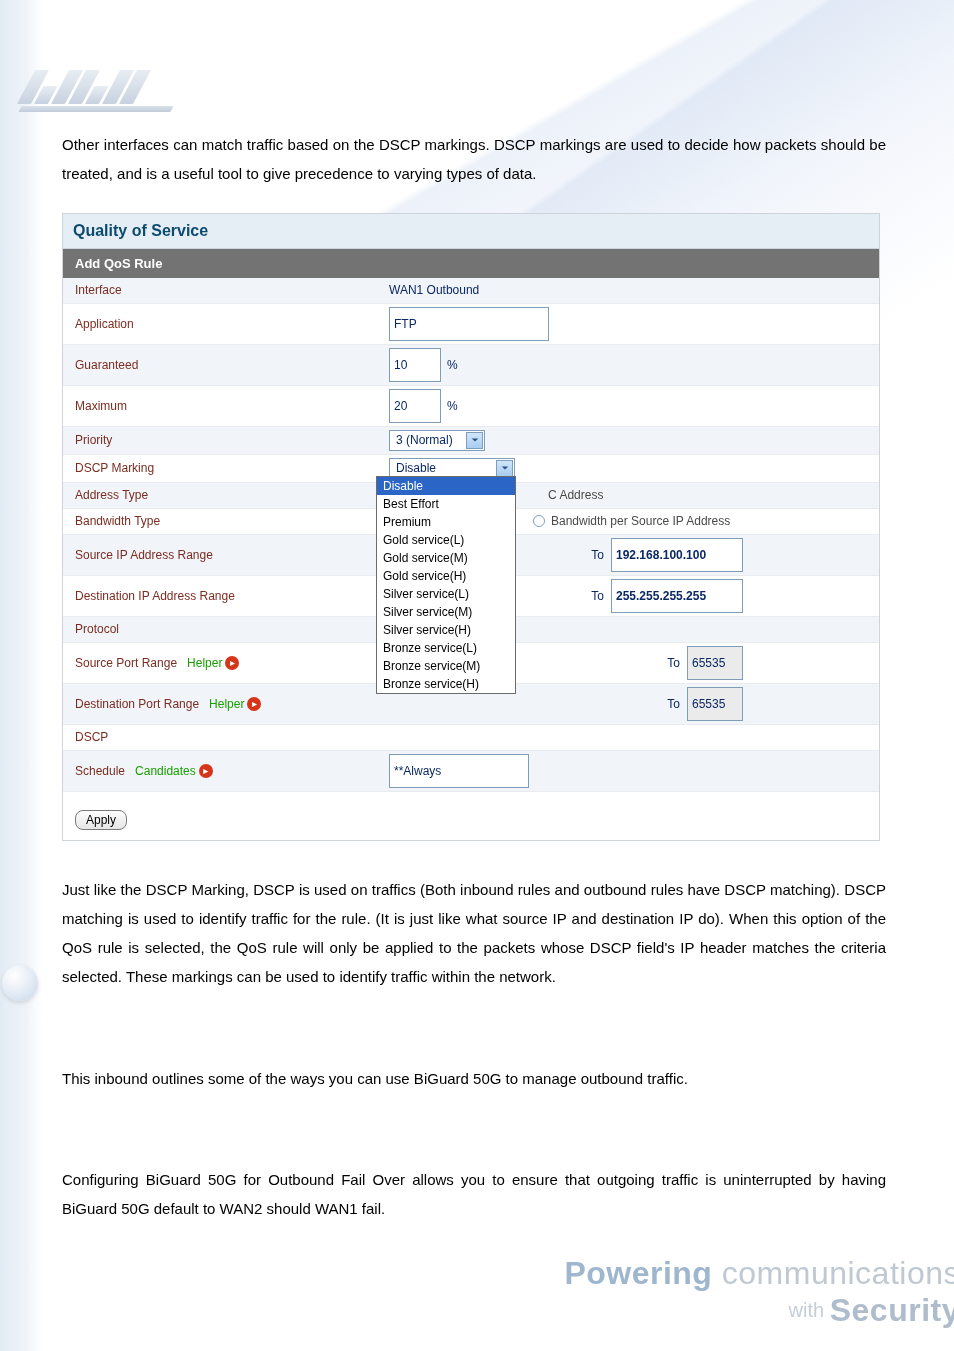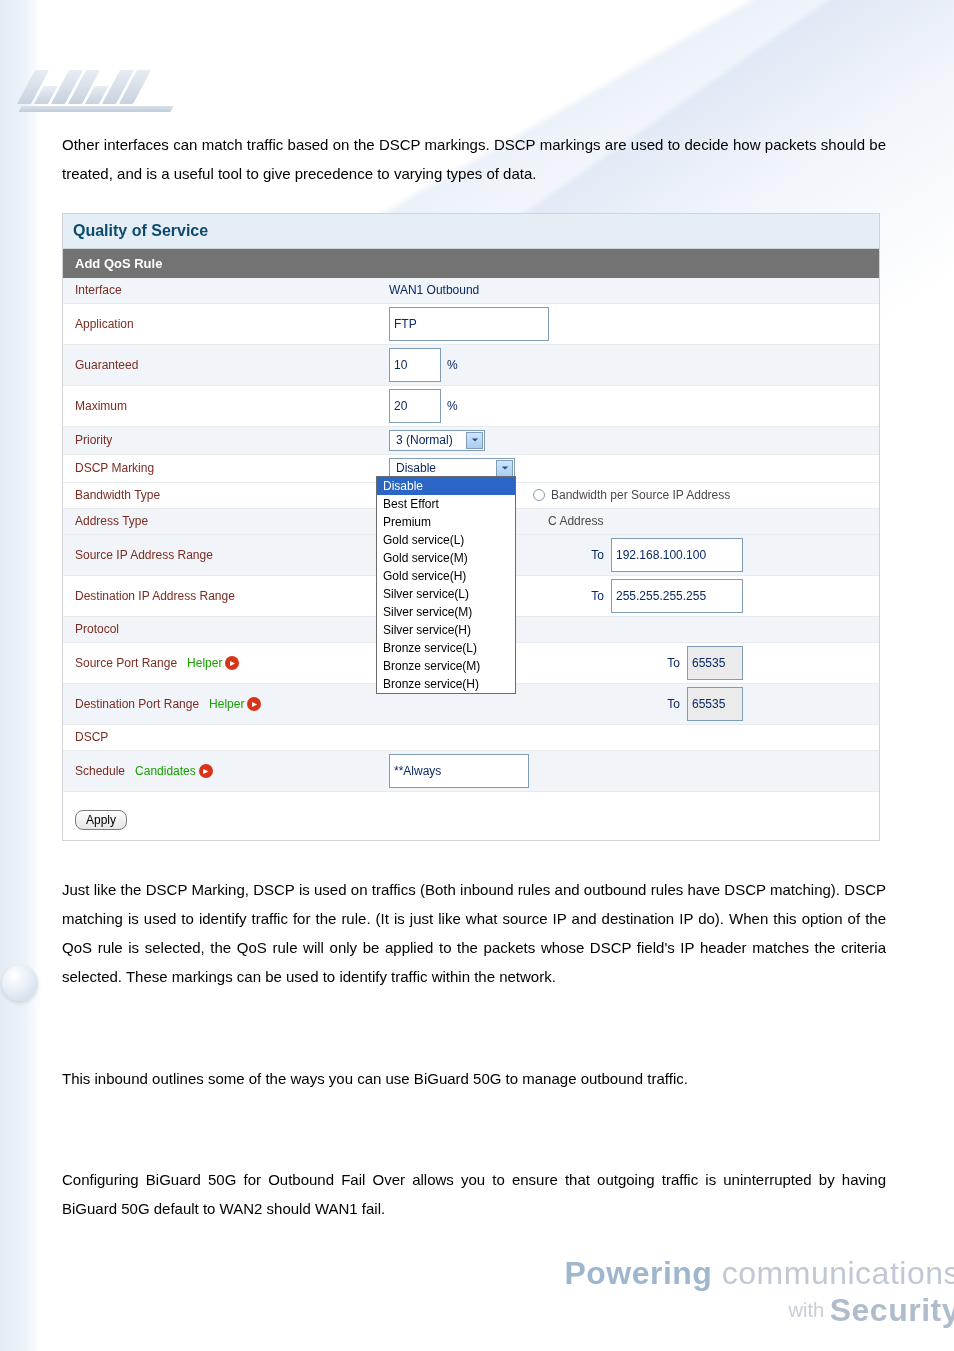--- a/index.html
+++ b/index.html
@@ -178,21 +178,21 @@
     color: #000;
   }
   .dd-item { padding: 2px 6px; white-space: nowrap; }
   .dd-item.sel { background: #2b66c6; color: #fff; }
 
   .radio-dot {
     width: 12px; height: 12px; border-radius: 50%;
     border: 1px solid #7f9db9; display:inline-block; background:#fff;
   }
   .to-lbl { color:#0b2965; margin-right:3px; }
-  .ip-in { width: 132px; }
+  .ip-in { width: 132px; font-weight: bold; }
   .port-in { width: 56px; background:#ebebeb; }
 
   .helper {
     display: inline-flex; gap: 3px;
     color: #17a000;
   }
   .helper .badge {
     width: 14px; height: 14px; border-radius: 50%;
     background: #d6351a; display:inline-flex;
     align-items:center; justify-content:center;
@@ -325,33 +325,33 @@
           <div class="dd-item">Silver service(L)</div>
           <div class="dd-item">Silver service(M)</div>
           <div class="dd-item">Silver service(H)</div>
           <div class="dd-item">Bronze service(L)</div>
           <div class="dd-item">Bronze service(M)</div>
           <div class="dd-item">Bronze service(H)</div>
         </div>
       </div>
     </div>
 
+    <div class="qos-row alt">
+      <div class="qos-label">Address Type</div>
+      <div class="qos-val val-push-right">
+        <span style="color:#fff;background:#2b66c6;padding:1px 3px;border-radius:2px;font-size:11px;visibility:hidden">.</span>
+        <span style="color:#4a4a4a">C Address</span>
+      </div>
+    </div>
+
     <div class="qos-row">
       <div class="qos-label">Bandwidth Type</div>
       <div class="qos-val val-push-right">
         <span class="radio-dot"></span>
         <span style="color:#4a4a4a">Bandwidth per Source IP Address</span>
-      </div>
-    </div>
-
-    <div class="qos-row alt">
-      <div class="qos-label">Address Type</div>
-      <div class="qos-val val-push-right">
-        <span style="color:#fff;background:#2b66c6;padding:1px 3px;border-radius:2px;font-size:11px;visibility:hidden">.</span>
-        <span style="color:#4a4a4a">C Address</span>
       </div>
     </div>
 
     <div class="qos-row alt">
       <div class="qos-label">Source IP Address Range</div>
       <div class="qos-val row-rcol">
         <div class="right">
           <span class="to-lbl">To</span>
           <input class="text-in ip-in" value="192.168.100.100" style="">
         </div>

